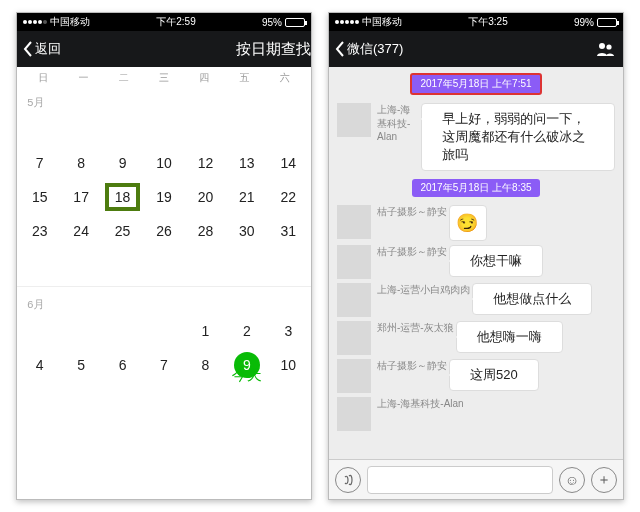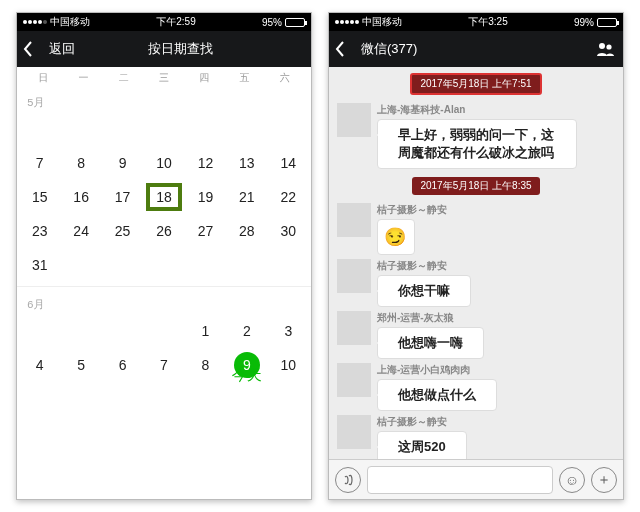--- a/index.html
+++ b/index.html
@@ -12,40 +12,40 @@
   .status { height: 18px; background: #000; color: #fff; font-size: 10px; display: flex; align-items: center; padding: 0 6px; justify-content: space-between; }
   .status .l, .status .r { display: flex; align-items: center; gap: 3px; }
   .dots { display: inline-flex; gap: 1px; }
   .dot { width: 4px; height: 4px; border-radius: 50%; background: #fff; display: inline-block; }
   .dot.off { background: #555; }
   .batt { width: 20px; height: 9px; border: 1px solid #fff; border-radius: 2px; position: relative; }
   .batt::after { content: ""; position: absolute; right: -3px; top: 2px; width: 2px; height: 4px; background: #fff; }
   .batt .fill { height: 100%; width: 95%; background: #4cd964; }
   
   .nav { height: 36px; background: #17181a; color: #fff; display: flex; align-items: center; padding: 0 6px; font-size: 14px; position: relative; }
-  .nav .back { display: flex; align-items: center; gap: 16px; font-size: 13px; }
-  .nav .title { position: absolute; left: 0; right: 0; text-align: center; font-size: 13px; pointer-events: none; margin-left: 33px; }
+  .nav .back { display: flex; align-items: center; gap: 2px; font-size: 13px; }
+  .nav .title { position: absolute; left: 0; right: 0; text-align: right; font-size: 15px; pointer-events: none; margin-left: 33px; }
   .nav .grp { position: absolute; right: 8px; top: 8px; }
   
   .cal-head { display: grid; grid-template-columns: repeat(7,1fr); font-size: 10px; color: #999; text-align: center; padding: 4px 6px; }
   .month-lbl { font-size: 11px; color: #aaa; padding: 6px 10px 2px; font-family: Liberation Mono, monospace; }
   .cal-grid { display: grid; grid-template-columns: repeat(7,1fr); text-align: center; padding: 0 2px; }
   .cell { height: 34px; line-height: 34px; font-size: 14px; color: #222; position: relative; }
   .cell.dim { color: #ccc; }
   .cell.boxed span { border: 4px solid #4d7c0f; padding: 2px 6px; }
   .cell.today span { display: inline-block; width: 26px; height: 26px; line-height: 26px; border-radius: 50%; background: #09bb07; color: #fff; }
   .today-lbl { color: #09bb07; font-size: 15px; position: absolute; bottom: -10px; left: 0; right: 0; }
   .divider { height: 1px; background: #eee; margin: 4px 0; }
   
   .chat-body { overflow: hidden; }
-  .time-chip { margin: 6px auto; background: #7f1d1d; color: #fff; font-size: 10px; padding: 2px 8px; border-radius: 3px; width: fit-content; }
+  .time-chip { margin: 6px auto; background: #8b5cf6; color: #fff; font-size: 10px; padding: 2px 8px; border-radius: 3px; width: fit-content; }
   .time-chip.hl { border: 2px solid #d33; }
   .msg { display: flex; padding: 2px 8px; gap: 6px; align-items: flex-start; }
   .avatar { width: 34px; height: 34px; background: #d9d9d9; flex-shrink: 0; }
-  .msg-col { display: flex; flex-direction: column; gap: 2px; font-weight: bold; }
+  .msg-col { display: flex; gap: 2px; }
   .sender { font-size: 10px; color: #888; }
   .bubble { background: #fff; border: 1px solid #ddd; border-radius: 4px; padding: 6px 20px; font-size: 13px; color: #222; max-width: 200px; position: relative; }
   .bubble::before { content: ""; position: absolute; left: -6px; top: 10px; border: 5px solid transparent; border-right-color: #fff; }
   .emoji { width: 38px; height: 36px; background: #fff; border: 1px solid #ddd; border-radius: 4px; display: flex; align-items: center; justify-content: center; font-size: 18px; }
   
   .inputbar { position: absolute; bottom: 0; left: 0; right: 0; height: 40px; background: #f5f5f5; border-top: 1px solid #ccc; display: flex; align-items: center; padding: 0 6px; gap: 6px; }
   .circ { width: 26px; height: 26px; border: 1.2px solid #888; border-radius: 50%; display: flex; align-items: center; justify-content: center; color: #555; font-size: 14px; }
   .txtin { flex: 1; height: 28px; background: #fff; border: 1px solid #ccc; border-radius: 4px; }
   svg { display: block; }
 </style>
@@ -100,31 +100,30 @@
         <div class="cell dim"><span></span></div>
         <div class="cell dim"><span></span></div>
         <div class="cell"><span>7</span></div>
         <div class="cell"><span>8</span></div>
         <div class="cell"><span>9</span></div>
         <div class="cell"><span>10</span></div>
         <div class="cell"><span>12</span></div>
         <div class="cell"><span>13</span></div>
         <div class="cell"><span>14</span></div>
         <div class="cell"><span>15</span></div>
-        <div class="cell"><span>16</span></div>
         <div class="cell"><span>17</span></div>
         <div class="cell boxed"><span>18</span></div>
         <div class="cell"><span>19</span></div>
+        <div class="cell"><span>20</span></div>
         <div class="cell"><span>21</span></div>
         <div class="cell"><span>22</span></div>
         <div class="cell"><span>23</span></div>
         <div class="cell"><span>24</span></div>
         <div class="cell"><span>25</span></div>
         <div class="cell"><span>26</span></div>
-        <div class="cell"><span>27</span></div>
         <div class="cell"><span>28</span></div>
         <div class="cell"><span>30</span></div>
         <div class="cell"><span>31</span></div>
         <div class="cell"><span></span></div>
         <div class="cell"><span></span></div>
         <div class="cell"><span></span></div>
       </div>
     <div class="divider"></div>
     <div class="month-lbl">6月</div>
     <div class="cal-grid" id="m6">
@@ -200,29 +199,29 @@
           <div class="msg">
             <div class="avatar"></div>
             <div class="msg-col">
               <div class="sender">桔子摄影～静安</div>
               <div class="bubble">你想干嘛</div>
             </div>
           </div>
           <div class="msg">
             <div class="avatar"></div>
             <div class="msg-col">
+              <div class="sender">上海-运营小白鸡肉肉</div>
+              <div class="bubble">他想做点什么</div>
+            </div>
+          </div>
+          <div class="msg">
+            <div class="avatar"></div>
+            <div class="msg-col">
               <div class="sender">郑州-运营-灰太狼</div>
               <div class="bubble">他想嗨一嗨</div>
-            </div>
-          </div>
-          <div class="msg">
-            <div class="avatar"></div>
-            <div class="msg-col">
-              <div class="sender">上海-运营小白鸡肉肉</div>
-              <div class="bubble">他想做点什么</div>
             </div>
           </div>
           <div class="msg">
             <div class="avatar"></div>
             <div class="msg-col">
               <div class="sender">桔子摄影～静安</div>
               <div class="bubble">这周520</div>
             </div>
           </div>
           <div class="msg">

